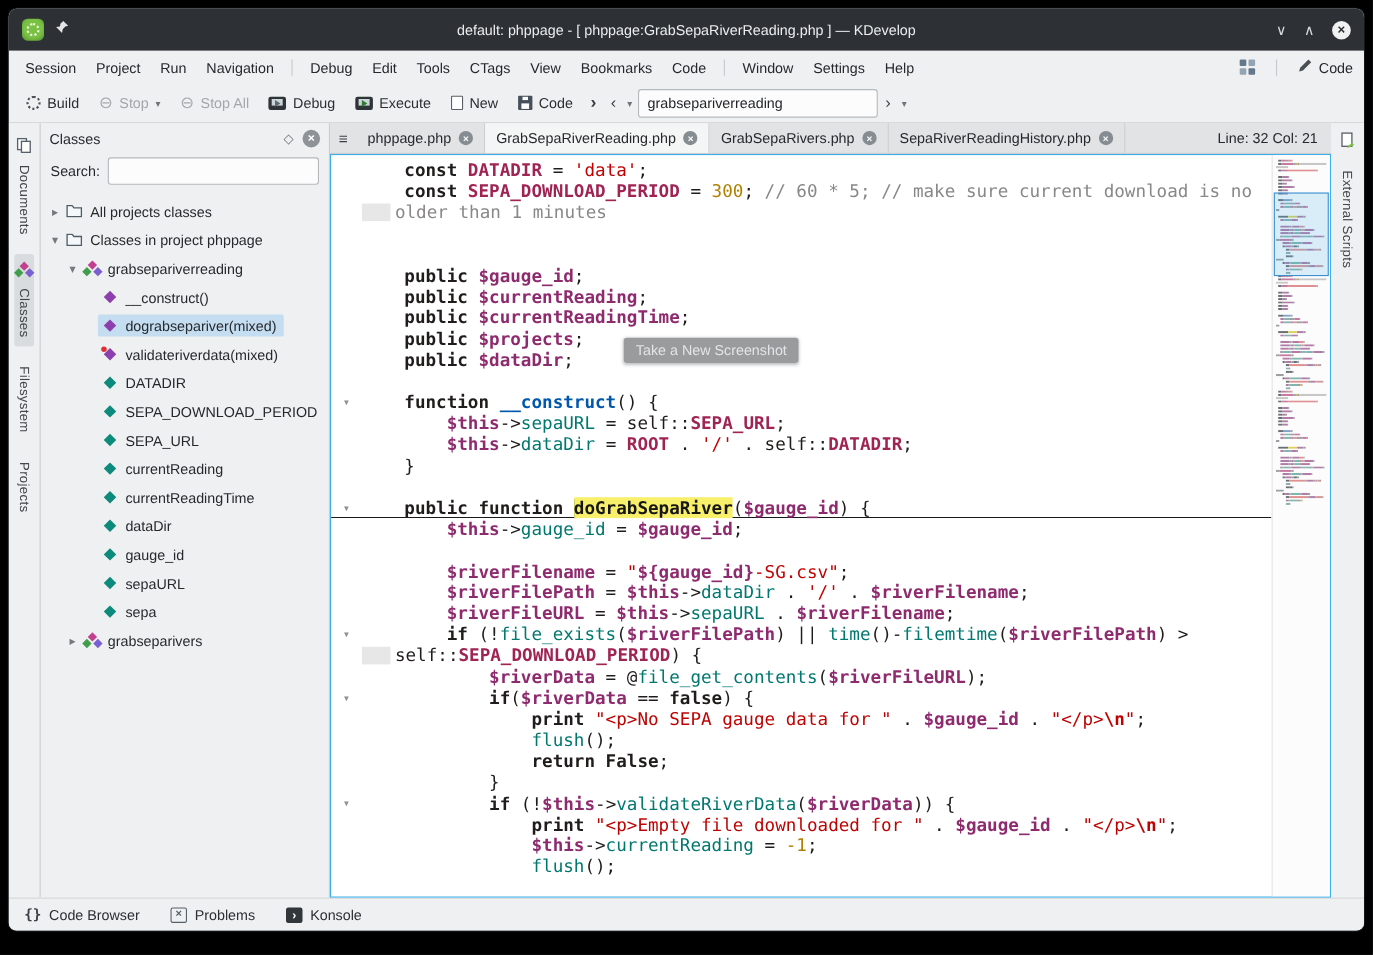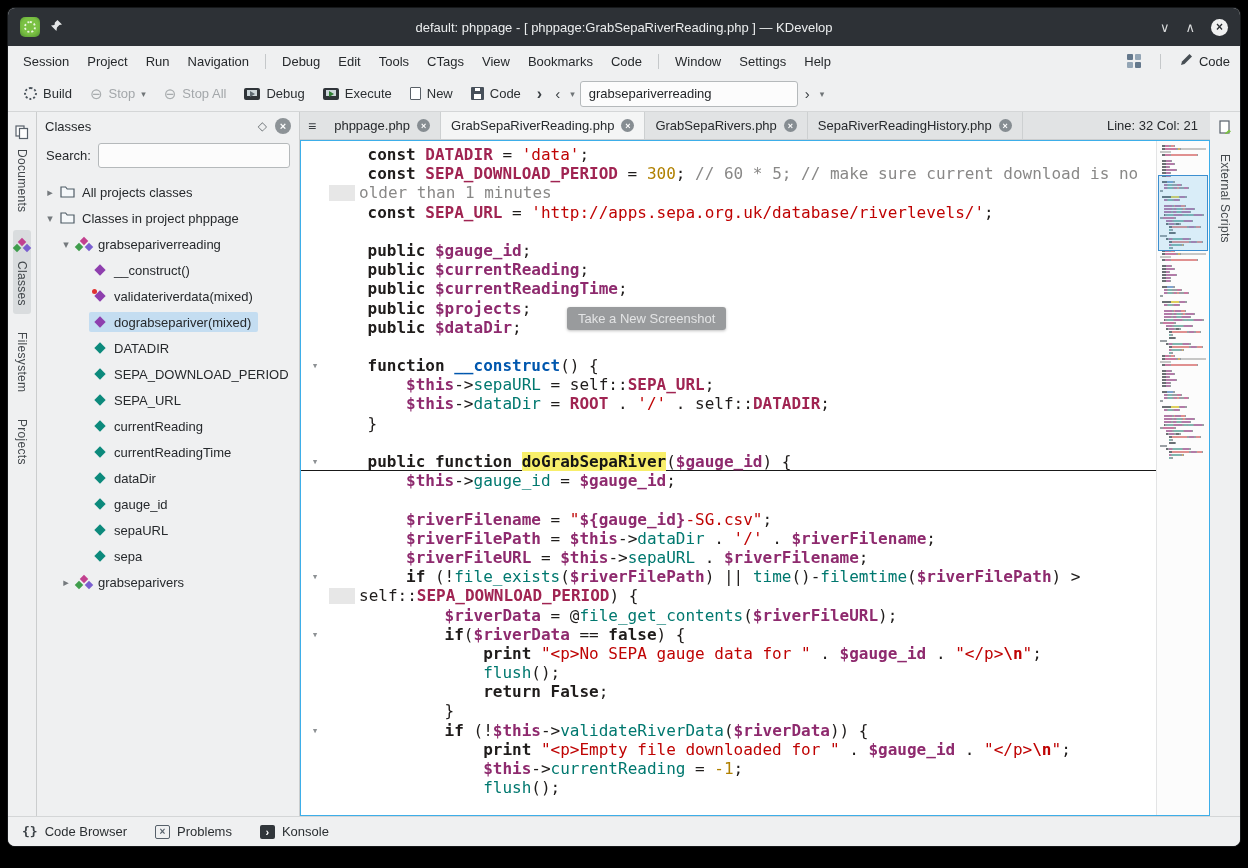--- a/index.html
+++ b/index.html
@@ -316,37 +316,37 @@
             <span class="tree-arrow"></span>
             <span class="tree-body">
               <span class="tree-icon">
                 <span class="diamond" style="background:#8e3fae"></span>
               </span>
               <span>__construct()</span>
             </span>
           </div>
           <div class="tree-row" style="padding-left: 38px;">
             <span class="tree-arrow"></span>
+            <span class="tree-body selected">
+              <span class="tree-icon">
+                <span class="diamond" style="background:#8e3fae"></span>
+              </span>
+              <span>dograbsepariver(mixed)</span>
+            </span>
+          </div>
+          <div class="tree-row" style="padding-left: 38px;">
+            <span class="tree-arrow"></span>
             <span class="tree-body">
               <span class="tree-icon">
                 <span class="pm-wrap">
                   <span class="diamond" style="background:#8e3fae"></span>
                   <span class="reddot"></span>
                 </span>
               </span>
               <span>validateriverdata(mixed)</span>
-            </span>
-          </div>
-          <div class="tree-row" style="padding-left: 38px;">
-            <span class="tree-arrow"></span>
-            <span class="tree-body selected">
-              <span class="tree-icon">
-                <span class="diamond" style="background:#8e3fae"></span>
-              </span>
-              <span>dograbsepariver(mixed)</span>
             </span>
           </div>
           <div class="tree-row" style="padding-left: 38px;">
             <span class="tree-arrow"></span>
             <span class="tree-body">
               <span class="tree-icon">
                 <span class="diamond" style="background:#0c8a7c"></span>
               </span>
               <span>DATADIR</span>
             </span>
@@ -471,21 +471,20 @@
             <div class="code-line">
               <span class="fold-margin"></span>
               <span class="line-content"><span class="tok-pl">    </span><span class="tok-k">const </span><span class="tok-ct">SEPA_DOWNLOAD_PERIOD</span><span class="tok-pl"> = </span><span class="tok-n">300</span><span class="tok-pl">; </span><span class="tok-c">// 60 * 5; // make sure current download is no</span></span>
             </div>
             <div class="code-line">
               <span class="fold-margin"></span>
               <span class="line-content wrap"><span class="tok-c">older than 1 minutes</span></span>
             </div>
             <div class="code-line">
               <span class="fold-margin"></span>
-              <span class="line-content"><span class="tok-pl">    </span><span class="tok-k">const </span><span class="tok-ct">SEPA_URL</span><span class="tok-pl"> = </span><span class="tok-s">'http://apps.sepa.org.uk/database/riverlevels/'</span><span class="tok-pl">;</span></span>
             </div>
             <div class="code-line">
               <span class="fold-margin"></span>
               <span class="line-content"></span>
             </div>
             <div class="code-line">
               <span class="fold-margin"></span>
               <span class="line-content"><span class="tok-pl">    </span><span class="tok-k">public </span><span class="tok-v">$gauge_id</span><span class="tok-pl">;</span></span>
             </div>
             <div class="code-line">

